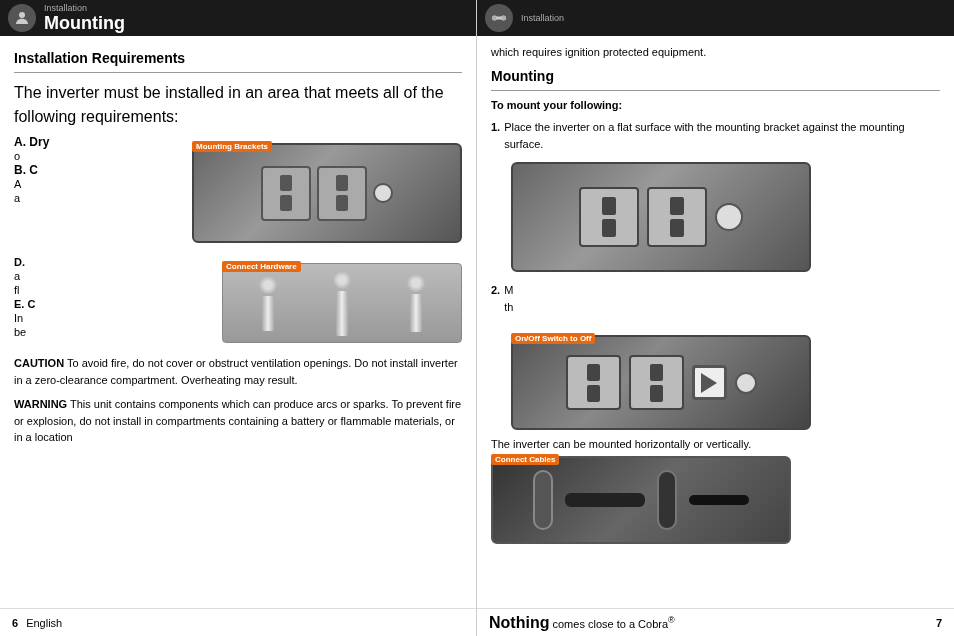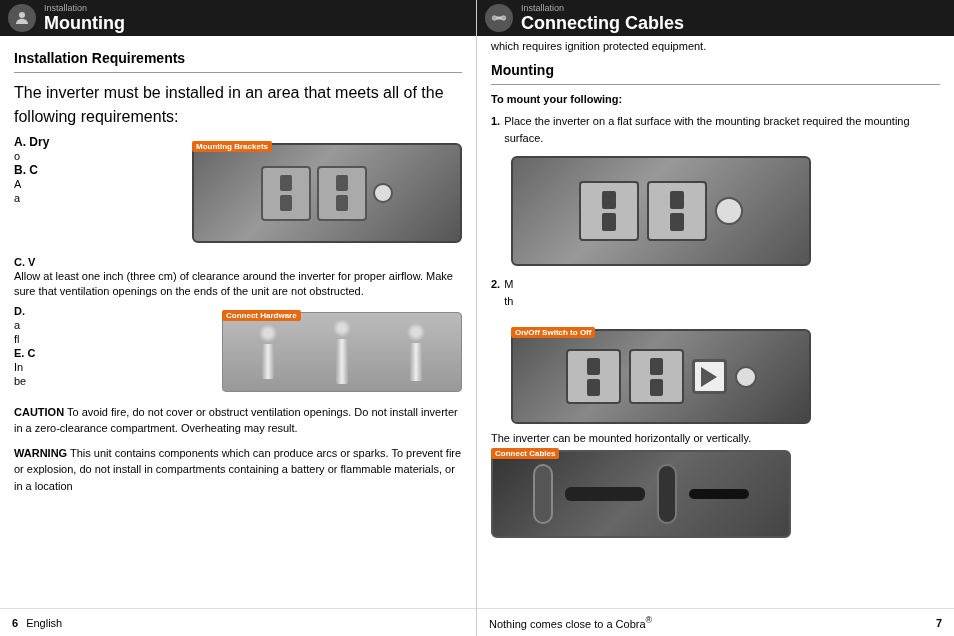--- a/index.html
+++ b/index.html
@@ -121,21 +121,21 @@
       line-height: 1.5;
       margin-bottom: 0;
     }
 
     .warning-block .warning-label {
       font-weight: bold;
     }
 
     
     .right-content {
-      padding: 4px 14px;
+      padding: 10px 14px;
     }
 
     .step-item {
       font-size: 11px;
       line-height: 1.5;
       margin-bottom: 8px;
       display: flex;
       gap: 4px;
     }
 
@@ -292,24 +292,20 @@
             <div style="background:#aaa;border-radius:4px;width:50px;height:55px;border:2px solid #555;display:flex;flex-direction:column;align-items:center;justify-content:center;">
               <div style="width:12px;height:16px;background:#555;border-radius:2px;margin:2px;"></div>
               <div style="width:12px;height:16px;background:#555;border-radius:2px;margin:2px;"></div>
             </div>
             <div style="width:20px;height:20px;border-radius:50%;background:#ddd;border:2px solid #555;"></div>
           </div>
         </div>
       </div>
     </div>
 
-    <div style="margin-bottom:4px;">
-      <span style="font-weight:bold;font-size:11px;">C. V</span><br>
-      <span style="font-size:11px;line-height:1.4;">Allow at least one inch (three cm) of clearance around the inverter for proper airflow. Make sure that ventilation openings on the ends of the unit are not obstructed.</span>
-    </div>
 
     <div style="display:flex;gap:10px;margin-bottom:4px;">
       <div style="flex:1;">
         <span style="font-weight:bold;font-size:11px;">D.</span><br>
         <span style="font-size:11px;">a</span><br>
         <span style="font-size:11px;">fl</span><br>
         <span style="font-weight:bold;font-size:11px;">E. C</span><br>
         <span style="font-size:11px;">In</span><br>
         <span style="font-size:11px;">be</span>
       </div>
@@ -356,35 +352,34 @@
   <div class="header-bar">
     <div class="icon-circle">
       <svg viewBox="0 0 24 24" fill="#ccc">
         <rect x="4" y="10" width="16" height="4" rx="2" fill="#ccc"></rect>
         <circle cx="6" cy="12" r="3" fill="#aaa" stroke="#ccc" stroke-width="1"></circle>
         <circle cx="18" cy="12" r="3" fill="#aaa" stroke="#ccc" stroke-width="1"></circle>
       </svg>
     </div>
     <div style="display:flex;flex-direction:column;">
       <span style="font-size:9px;color:#aaa;">Installation</span>
-      <span class="header-title">Connecting Cables</span>
     </div>
   </div>
 
   <div class="right-content">
     <p style="font-size:11px;margin-bottom:10px;">which requires ignition protected equipment.</p>
 
     <div class="section-title">Mounting</div>
     <hr class="divider">
 
     <p style="font-size:11px;font-weight:bold;margin-bottom:8px;">To mount your following:</p>
 
     <div class="step-item">
       <span class="step-num">1.</span>
-      <span>Place the inverter on a flat surface with the mounting bracket required the mounting surface.</span>
+      <span>Place the inverter on a flat surface with the mounting bracket against the mounting surface.</span>
     </div>
 
     <div style="margin:10px 0 10px 20px;">
       <div class="inverter-img" style="width:300px;height:110px;">
         <div style="display:flex;align-items:center;gap:8px;padding:8px;">
           <div style="background:#bbb;width:60px;height:60px;border-radius:4px;border:2px solid #444;display:flex;flex-direction:column;align-items:center;justify-content:center;">
             <div style="width:14px;height:18px;background:#444;border-radius:2px;margin:2px;"></div>
             <div style="width:14px;height:18px;background:#444;border-radius:2px;margin:2px;"></div>
           </div>
           <div style="background:#bbb;width:60px;height:60px;border-radius:4px;border:2px solid #444;display:flex;flex-direction:column;align-items:center;justify-content:center;">
@@ -433,17 +428,17 @@
           <div style="width:80px;height:14px;background:#222;border-radius:6px;"></div>
           <div style="width:20px;height:60px;background:#333;border-radius:10px;border:2px solid #777;"></div>
           <div style="width:60px;height:10px;background:#111;border-radius:5px;"></div>
         </div>
       </div>
     </div>
   </div>
 
   <div class="footer-right">
     <div>
-      <span class="nothing-bold" style="font-weight:normal;font-size:11px;text-align:center;">Nothing</span><span style="font-size:11px;"> comes close to a Cobra</span><span style="font-size:9px;vertical-align:super;">®</span>
+      <span class="nothing-bold" style="font-weight:bold;font-size:16px;text-align:center;">Nothing</span><span style="font-size:11px;"> comes close to a Cobra</span><span style="font-size:9px;vertical-align:super;">®</span>
     </div>
     <span class="page-num">7</span>
   </div>
 </div>
 
 </body></html>

